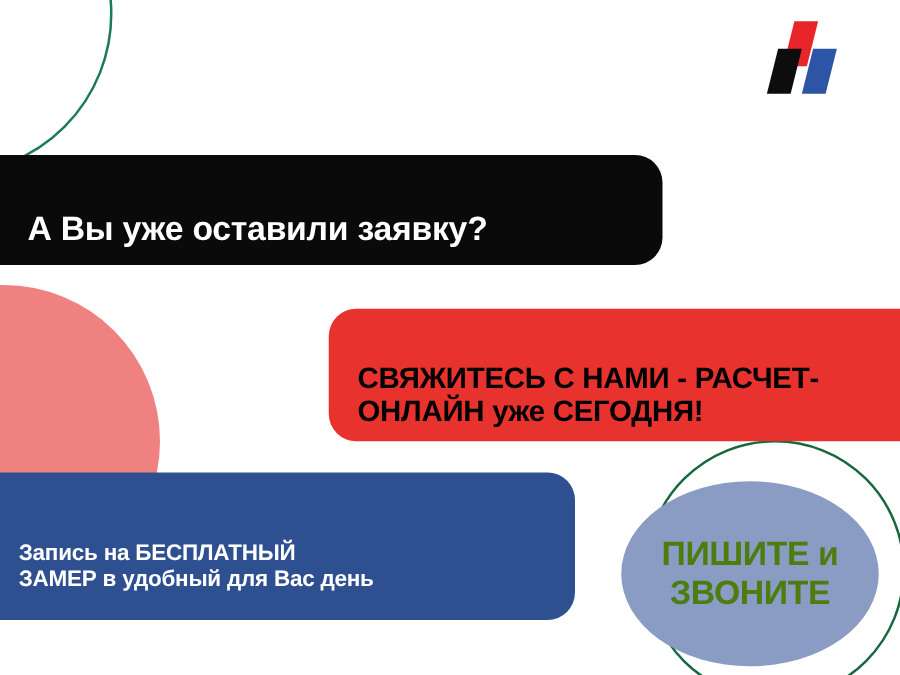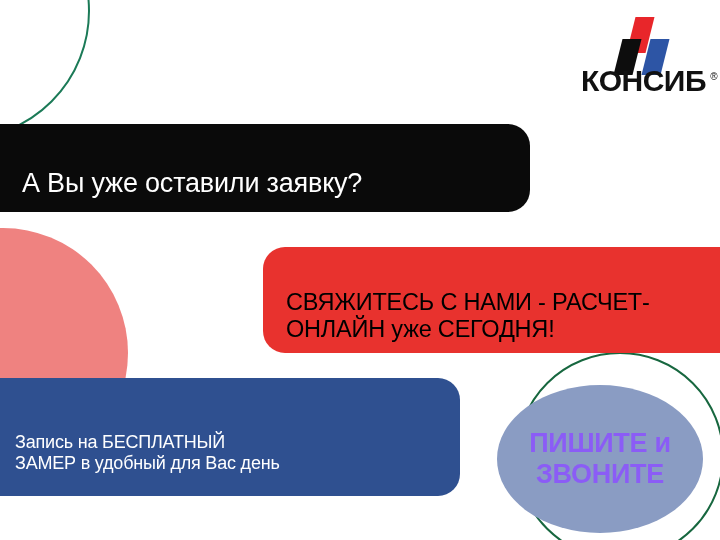--- a/index.html
+++ b/index.html
@@ -117,21 +117,21 @@
   }
 
   
   .banner {
     position: absolute;
     display: flex;
     align-items: center;
     box-sizing: border-box;
   }
   .banner-text {
-    font-weight: normal;
+    font-weight: bold;
     line-height: 1.16;
     margin-top: 32px;
   }
 
   .banner-black {
     left: -40px;
     top: 124px;
     width: 570px;
     height: 88px;
     background: #0a0a0a;
@@ -183,21 +183,21 @@
     left: 497px;
     top: 385px;
     width: 206px;
     height: 148px;
     display: flex;
     align-items: center;
     justify-content: center;
     text-align: center;
   }
   .circle-callout .callout-text {
-    color: #8b5cf6;
+    color: #4d7c0f;
     font-weight: bold;
     font-size: 27px;
     line-height: 1.14;
     letter-spacing: -0.3px;
   }
 
   
   .watermark {
     position: absolute;
     right: 8px;
@@ -238,21 +238,20 @@
   <div class="deco-circle-pink"></div>
   <div class="deco-circle-outline-bottom"></div>
   <div class="deco-circle-blue"></div>
 
   <div class="logo">
     <div class="logo-mark">
       <div class="shard shard-red"></div>
       <div class="shard shard-black"></div>
       <div class="shard shard-blue"></div>
     </div>
-    <div class="logo-word"><span>КОНСИБ</span><span class="logo-reg">®</span></div>
   </div>
 
   <div class="banner banner-black">
     <div class="banner-text">А Вы уже оставили заявку?</div>
   </div>
 
   <div class="banner banner-red">
     <div class="banner-text">
       <div>СВЯЖИТЕСЬ С НАМИ - РАСЧЕТ-</div>
       <div>ОНЛАЙН уже СЕГОДНЯ!</div>

